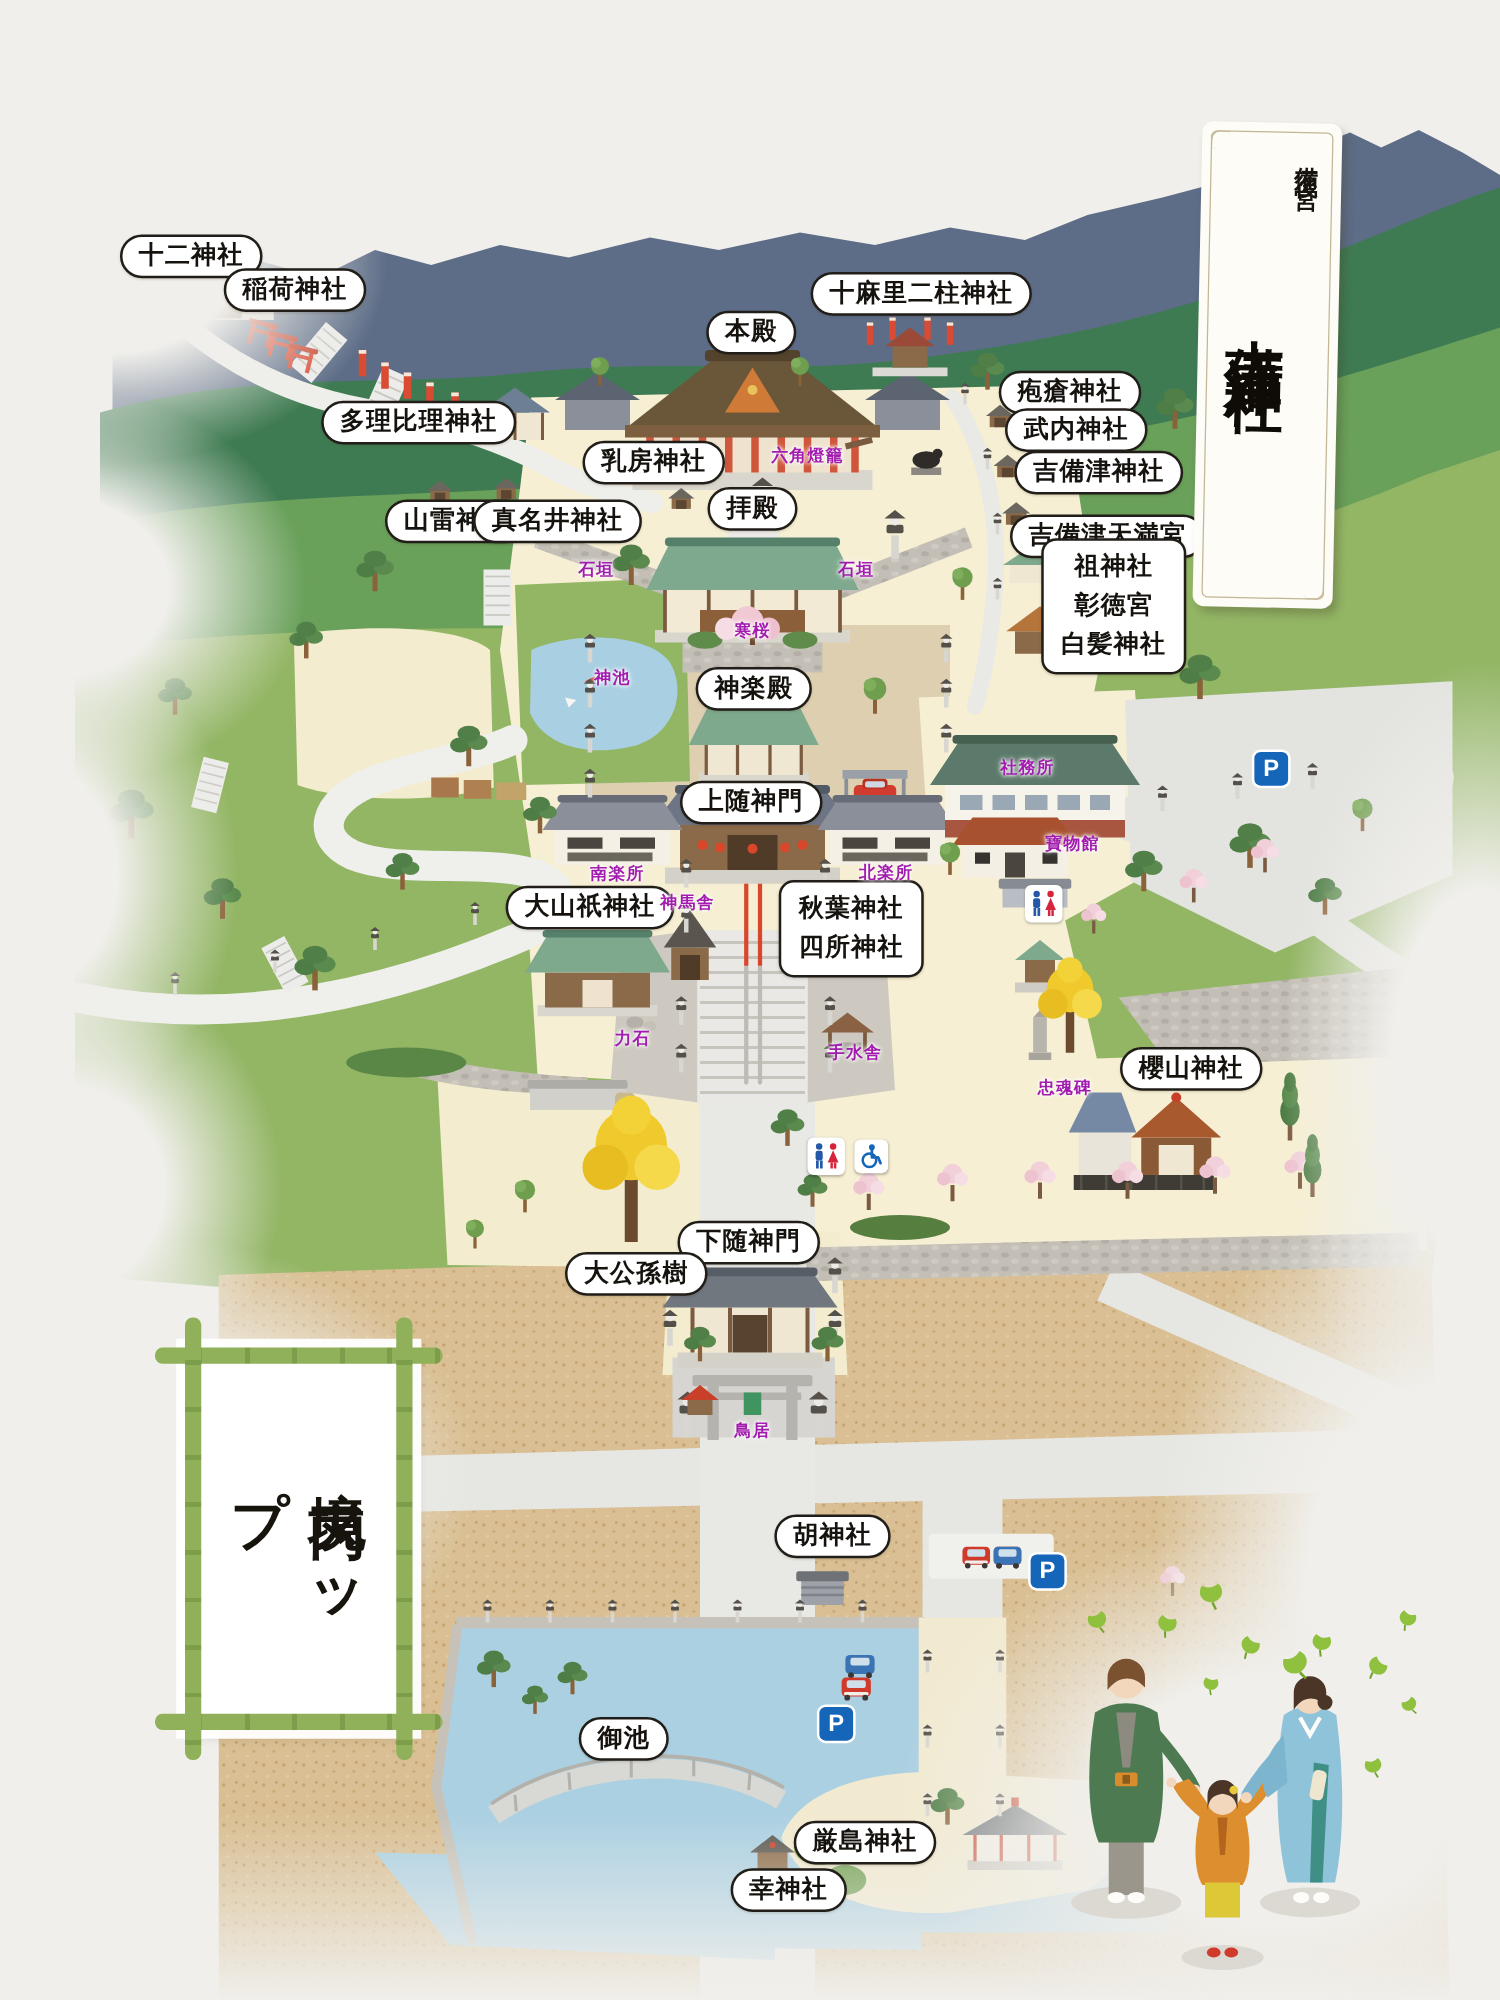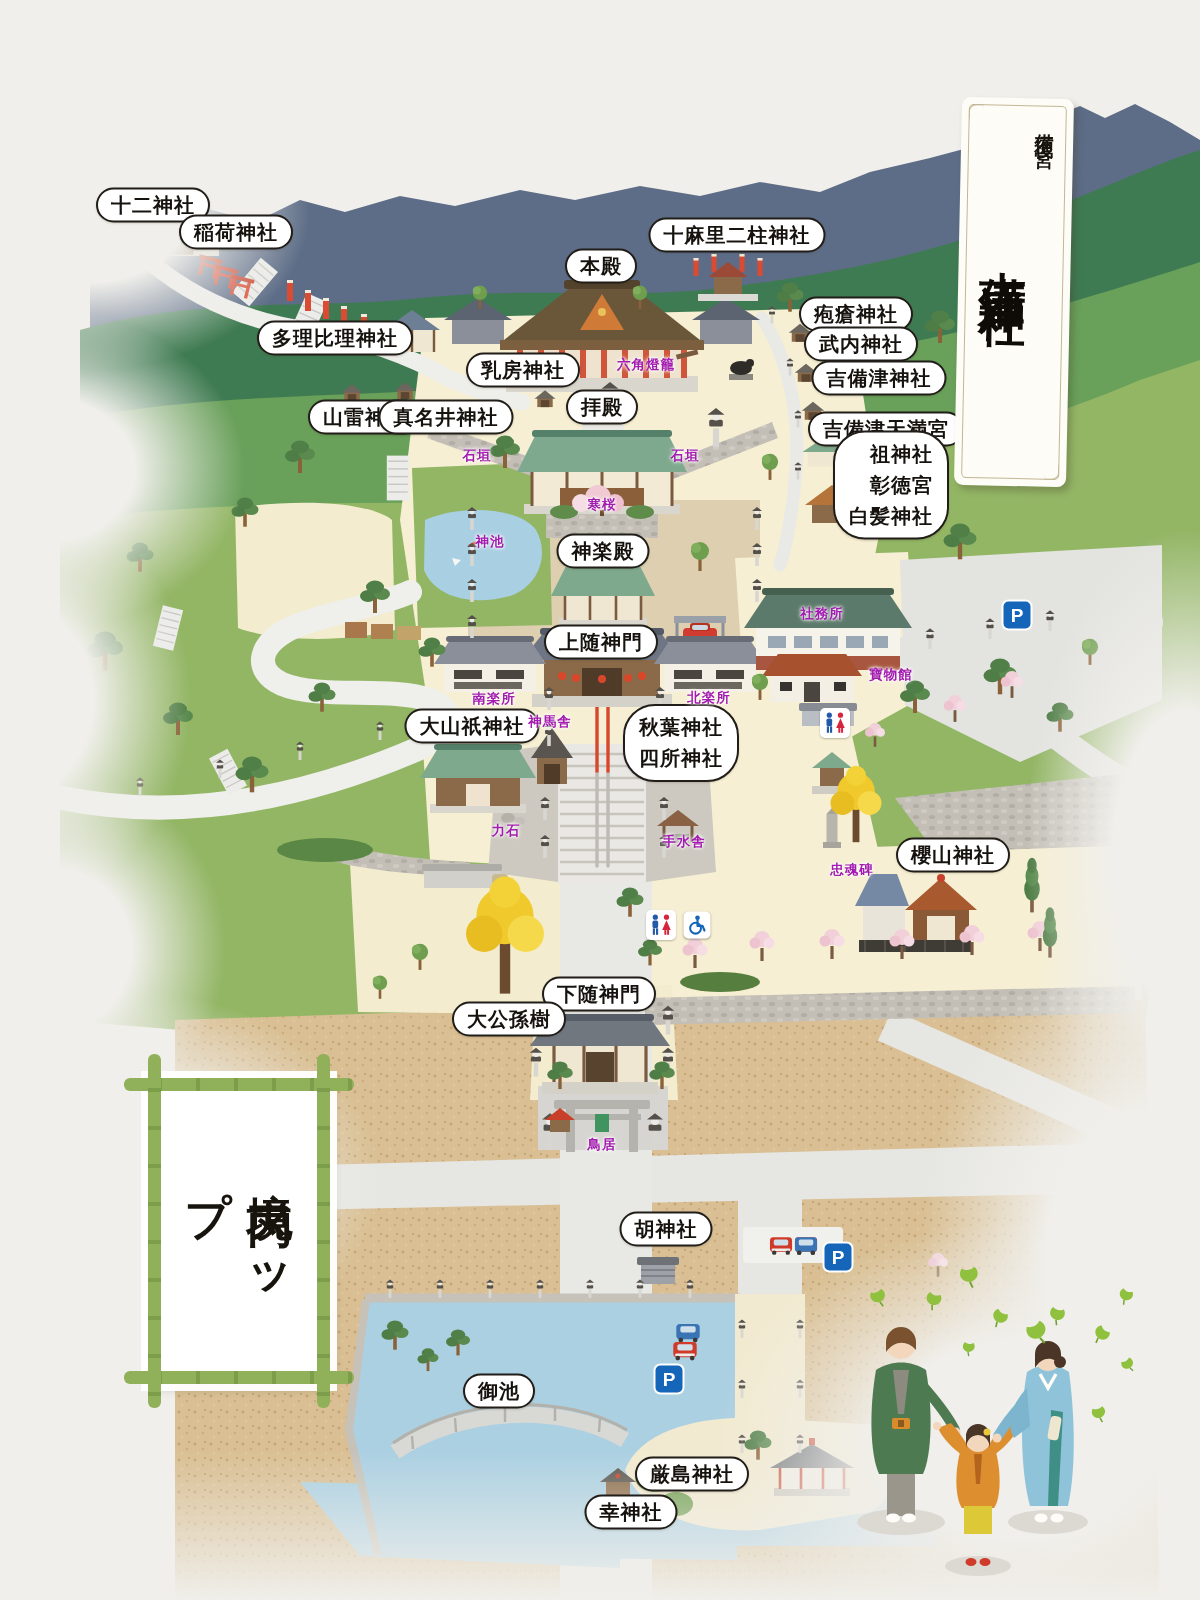--- a/index.html
+++ b/index.html
@@ -3,21 +3,21 @@
 <meta charset="utf-8">
 <style>
   html,body{margin:0;padding:0;background:#e7e6e2;font-family:"Liberation Sans","DejaVu Sans",sans-serif;}
   #stage{position:relative;width:1200px;height:1600px;margin:0 auto;background:#f0efeb;overflow:hidden;}
   #bg{position:absolute;left:0;top:0;width:100%;height:100%;display:block;}
   
   #labels{position:absolute;left:0;top:0;width:100%;height:100%;pointer-events:none;}
   .bubble{position:absolute;transform:translate(-50%,-50%);background:#fff;border:2px solid #211d18;
     border-radius:999px;padding:3px 13px;font-size:20px;font-weight:700;color:#16130f;white-space:nowrap;
     letter-spacing:1px;line-height:1.25;box-shadow:0 1px 2px rgba(60,50,30,.18);}
-  .bubble.multi{border-radius:32px;text-align:right;line-height:1.55;padding:6px 14px;}
+  .bubble.multi{border-radius:12px;text-align:center;line-height:1.55;padding:6px 14px;}
   .plain{position:absolute;transform:translate(-50%,-50%);font-size:13.5px;font-weight:700;color:#a21caf;
     white-space:nowrap;letter-spacing:1px;
     text-shadow:0 0 3px rgba(255,255,255,.9),0 0 3px rgba(255,255,255,.9),0 0 5px rgba(255,255,255,.8);}
   .icon{position:absolute;transform:translate(-50%,-50%);}
   .icon.parking{width:27px;height:27px;background:#1565b8;border-radius:5px;box-shadow:0 0 0 2px #fff;
     display:flex;align-items:center;justify-content:center;}
   .icon.parking .pletter{color:#fff;font-size:19px;font-weight:800;line-height:1;}
   .icon.restroom,.icon.accessible{width:30px;height:30px;background:#fff;border-radius:5px;
     box-shadow:0 1px 2px rgba(0,0,0,.25);display:flex;align-items:center;justify-content:center;}
   .icon.accessible{width:27px;height:27px;}
@@ -818,21 +818,21 @@
       <div class="bubble" style="left: 55.5%; top: 76.8125%;">胡神社</div>
       <div class="bubble" style="left: 41.5833%; top: 86.9375%;">御池</div>
       <div class="bubble" style="left: 57.6667%; top: 92.125%;">厳島神社</div>
       <div class="bubble" style="left: 52.5833%; top: 94.5%;">幸神社</div>
       <div class="plain" style="left: 53.8333%; top: 22.8125%;">六角燈籠</div>
       <div class="plain" style="left: 39.75%; top: 28.5%;">石垣</div>
       <div class="plain" style="left: 57.0833%; top: 28.5%;">石垣</div>
       <div class="plain" style="left: 50.1667%; top: 31.5625%;">寒桜</div>
       <div class="plain" style="left: 40.8333%; top: 33.875%;">神池</div>
       <div class="plain" style="left: 68.5%; top: 38.375%;">社務所</div>
-      <div class="plain" style="left: 71.5%; top: 42.1875%; margin-left: 33px;">寶物館</div>
+      <div class="plain" style="left: 71.5%; top: 42.1875%;">寶物館</div>
       <div class="plain" style="left: 41.1667%; top: 43.6875%;">南楽所</div>
       <div class="plain" style="left: 59.0833%; top: 43.625%;">北楽所</div>
       <div class="plain" style="left: 45.8333%; top: 45.125%;">神馬舎</div>
       <div class="plain" style="left: 42.1667%; top: 51.9375%;">力石</div>
       <div class="plain" style="left: 57%; top: 52.625%;">手水舎</div>
       <div class="plain" style="left: 71%; top: 54.375%;">忠魂碑</div>
       <div class="plain" style="left: 50.1667%; top: 71.5625%;">鳥居</div>
       <div class="icon parking" style="left: 84.75%; top: 38.4375%;">
         <span class="pletter">P</span>
       </div>

